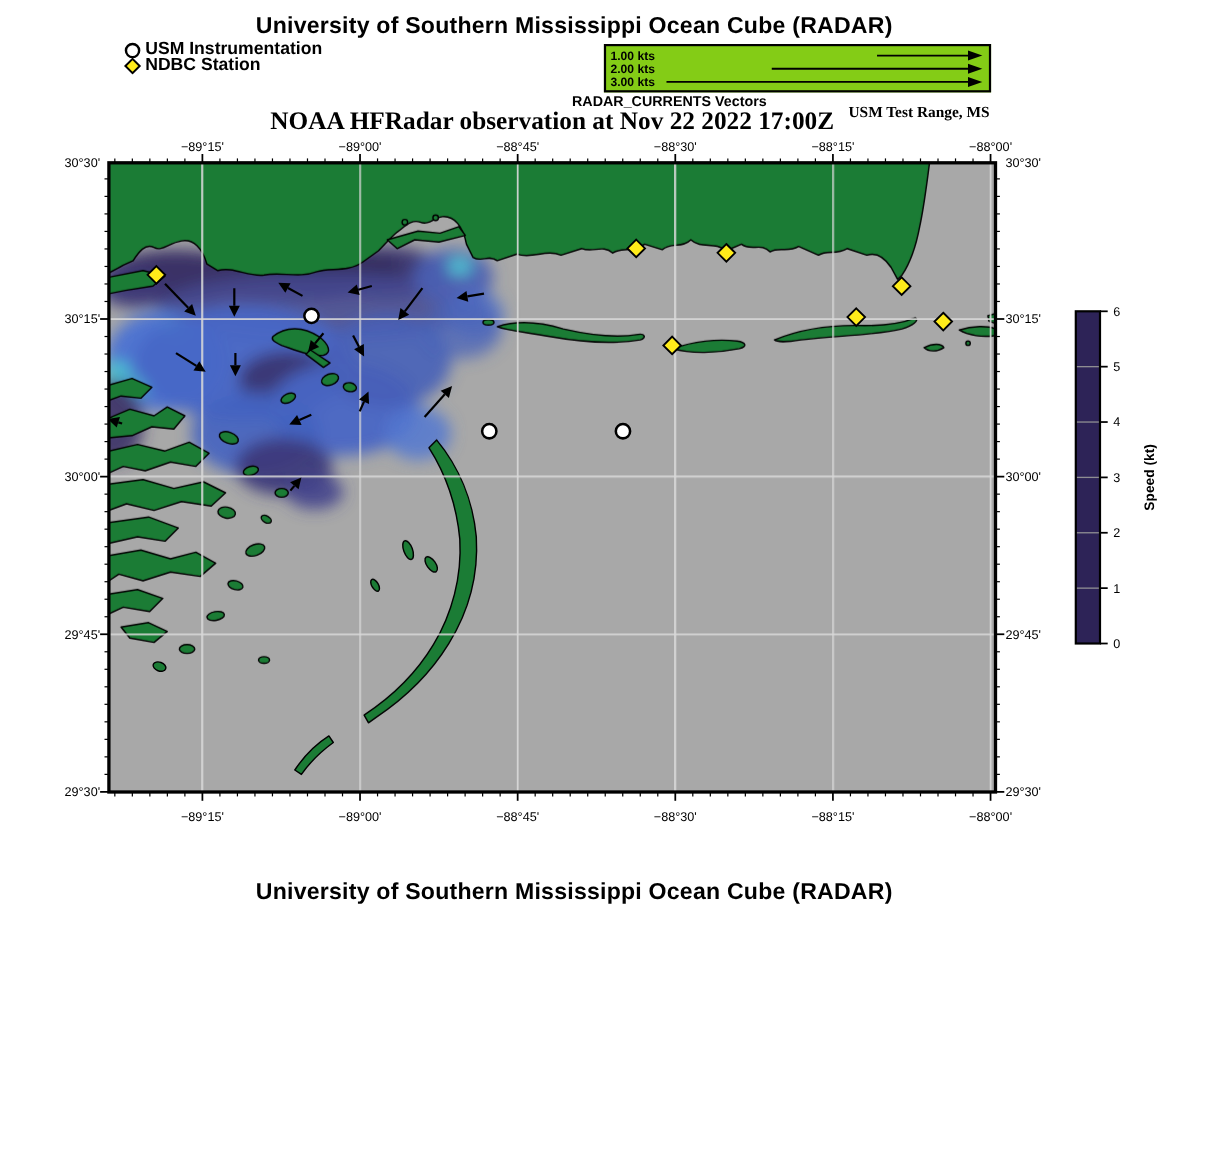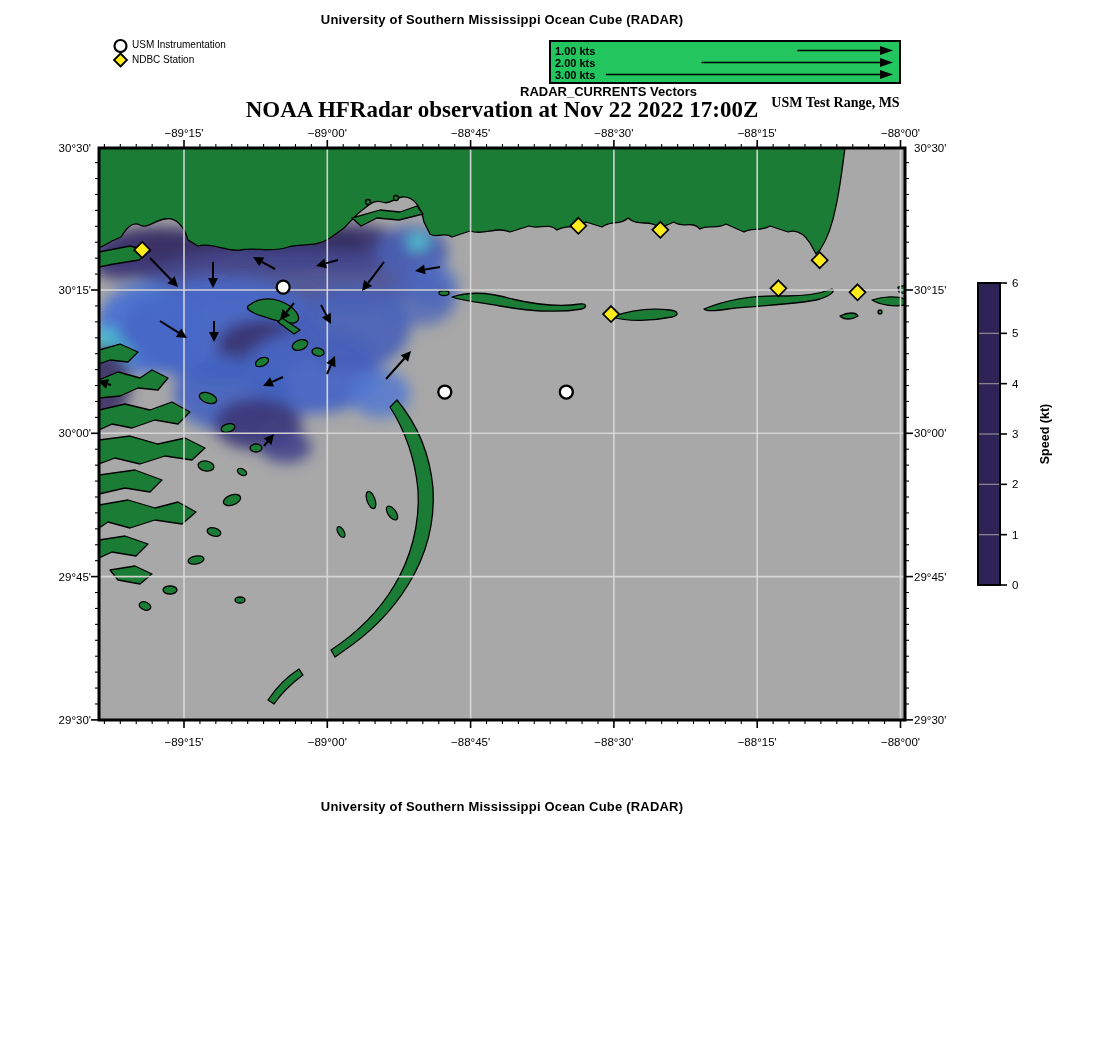--- a/index.html
+++ b/index.html
@@ -1,27 +1,27 @@
 <!DOCTYPE html>
 <html><head>
 <meta charset="utf-8">
 <style>
   html,body{margin:0;padding:0;background:#ffffff;}
   #fig{position:relative;width:1100px;height:1050px;background:#ffffff;
        font-family:"Liberation Sans",sans-serif;color:#000;overflow:hidden;}
   .abs{position:absolute;}
   #title-top,#title-bottom{left:0;width:1004px;text-align:center;
-       font-size:13px;font-weight:bold;letter-spacing:.2px;}
+       font-size:21px;font-weight:bold;letter-spacing:.2px;padding-left:20px;}
   #title-top{top:12px;}
   #title-bottom{top:799px;}
   #legend{left:112px;top:37px;}
   .leg-row{display:flex;align-items:center;height:15px;}
   .leg-row svg{display:block;}
-  .leg-label{font-size:10px;font-weight:normal;margin-left:3px;white-space:nowrap;}
-  #vbox{left:549px;top:40px;width:348px;height:40px;border:2.2px solid #000;background:#22c55e;box-sizing:content-box;}
+  .leg-label{font-size:16px;font-weight:bold;margin-left:3px;white-space:nowrap;}
+  #vbox{left:549px;top:40px;width:348px;height:40px;border:2.2px solid #000;background:#84cc16;box-sizing:content-box;}
   #vcaption{left:520px;top:84px;font-size:13px;font-weight:bold;}
   #subtitle{left:0;top:97px;width:1004px;text-align:center;
        font-family:"Liberation Serif",serif;font-size:23px;font-weight:bold;}
   #region-label{left:748px;top:95px;width:175px;text-align:center;
        font-family:"Liberation Serif",serif;font-size:14px;font-weight:bold;}
   #map-svg{left:0;top:0;}
   #map-svg text{font-family:"Liberation Sans",sans-serif;}
   #vscale-svg text{font-family:"Liberation Sans",sans-serif;}
 </style>
 </head>

